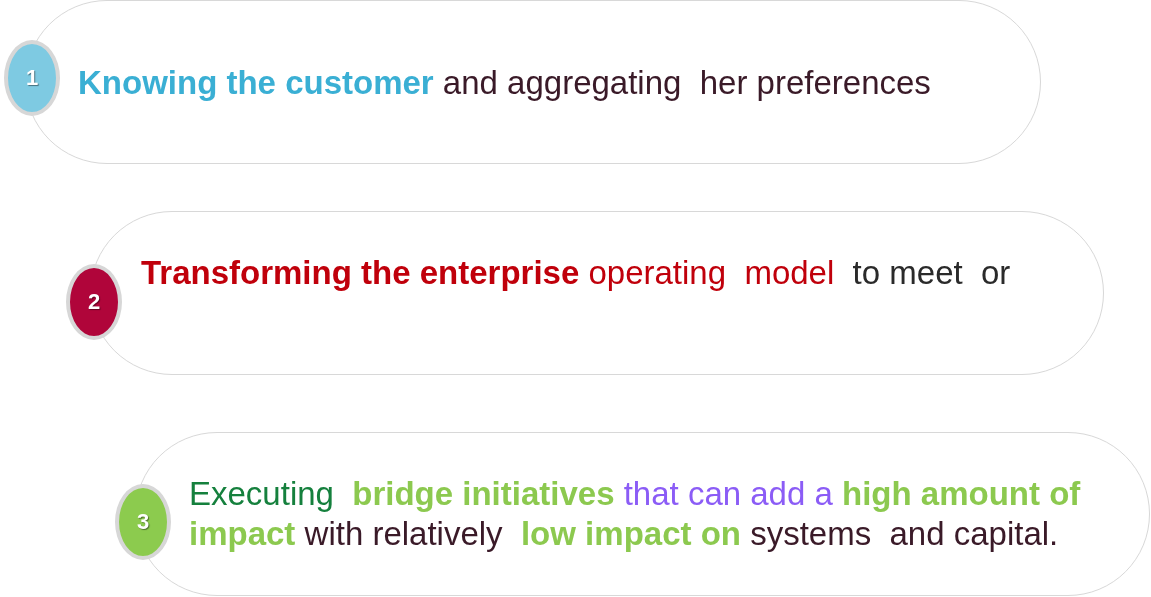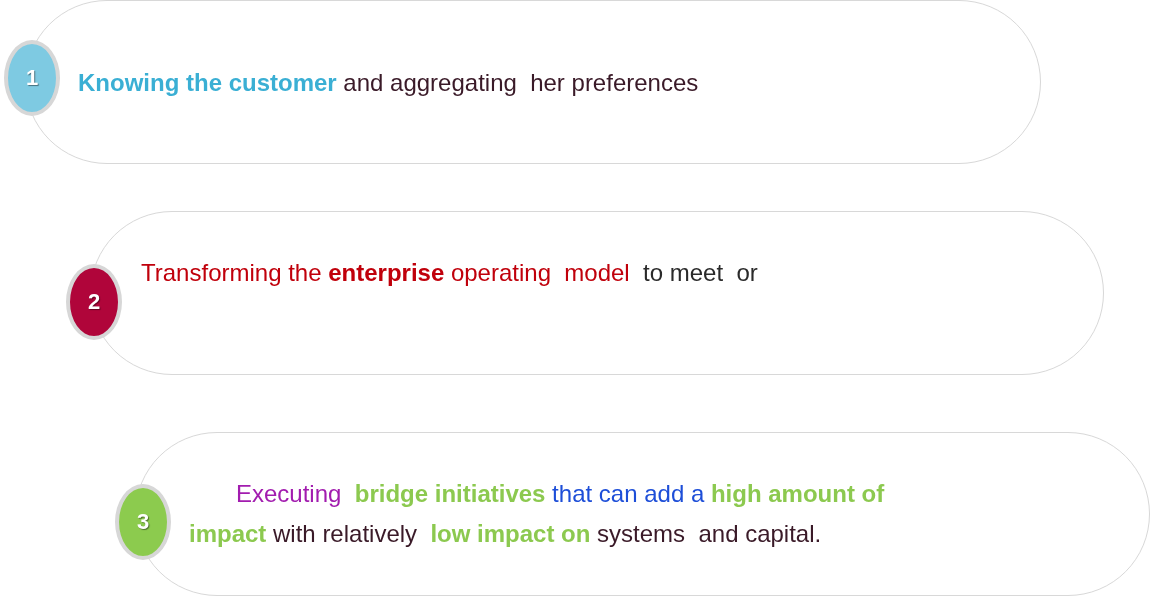--- a/index.html
+++ b/index.html
@@ -5,21 +5,21 @@
   html, body { margin:0; padding:0; background:#ffffff; }
   body { width:1151px; height:597px; position:relative; overflow:hidden;
          font-family:"Liberation Sans", sans-serif; }
   .pill-shape { position:absolute; height:164px; box-sizing:border-box;
           border:1.3px solid #d8d8d8; border-radius:82px; background:#fff; }
   .badge { position:absolute; width:56px; height:76px; border-radius:50%;
           box-sizing:border-box; border:4px solid #d7d7d7;
           display:flex; align-items:center; justify-content:center;
           color:#fff; font-weight:bold; font-size:22px;
           text-shadow:1px 1px 1px rgba(0,0,0,0.45); }
-  .text { position:absolute; font-size:24px; line-height:40px; color:#3a1a28;
+  .text { position:absolute; font-size:33px; line-height:40px; color:#3a1a28;
           white-space:nowrap; }
   .b { font-weight:bold; }
 </style>
 </head>
 <body>
 
 <div class="pill-shape" style="left:25px; top:0px; width:1016px;"></div>
 <div class="badge" style="left:4px; top:40px; background:#7ecae2;">
   <span>1</span>
 </div>
@@ -28,28 +28,28 @@
     <span class="b" style="color: rgb(58, 175, 212); white-space: pre;">Knowing the customer</span><span style="color: rgb(58, 26, 40); white-space: pre;"> and aggregating  her preferences</span>
   </div>
 </div>
 
 <div class="pill-shape" style="left:90px; top:211px; width:1014px;"></div>
 <div class="badge" style="left:66px; top:264px; background:#b0053a;">
   <span>2</span>
 </div>
 <div class="text" style="left:141px; top:253px;">
   <div>
-    <span style="color: rgb(192, 0, 11); white-space: pre;">Transforming the </span><span class="b" style="color: rgb(192, 0, 11); white-space: pre;">enterprise</span><span style="color: rgb(192, 0, 11); white-space: pre;"> operating  model</span><span style="color: rgb(42, 42, 42); white-space: pre;">  to meet  or</span>
+    <span style="color: rgb(192, 0, 11); white-space: pre; font-weight: bold;">Transforming the </span><span class="b" style="color: rgb(192, 0, 11); white-space: pre;">enterprise</span><span style="color: rgb(192, 0, 11); white-space: pre;"> operating  model</span><span style="color: rgb(42, 42, 42); white-space: pre;">  to meet  or</span>
   </div>
 </div>
 
 <div class="pill-shape" style="left:135px; top:432px; width:1015px;"></div>
 <div class="badge" style="left:115px; top:484px; background:#8ccb4e;">
   <span>3</span>
 </div>
 <div class="text" style="left:189px; top:474px;">
   <div>
-    <span style="color: #a21caf; white-space: pre; margin-left: 47px;">Executing  </span><span class="b" style="color: rgb(140, 201, 79); white-space: pre; margin-top: 33px;">bridge initiatives</span><span style="color: #1d4ed8; white-space: pre;"> that can add a </span><span class="b" style="color: rgb(140, 201, 79); white-space: pre;">high amount of</span>
+    <span style="color: #15803d; white-space: pre;">Executing  </span><span class="b" style="color: rgb(140, 201, 79); white-space: pre; margin-top: 33px;">bridge initiatives</span><span style="color: #8b5cf6; white-space: pre;"> that can add a </span><span class="b" style="color: rgb(140, 201, 79); white-space: pre;">high amount of</span>
   </div>
   <div>
     <span class="b" style="color: rgb(140, 201, 79); white-space: pre;">impact</span><span style="color: rgb(58, 26, 40); white-space: pre;"> with relatively  </span><span class="b" style="color: rgb(140, 201, 79); white-space: pre; margin-top: 30px;">low impact on</span><span style="color: rgb(58, 26, 40); white-space: pre;"> systems  and capital.</span>
   </div>
 </div>
 
 </body></html>

